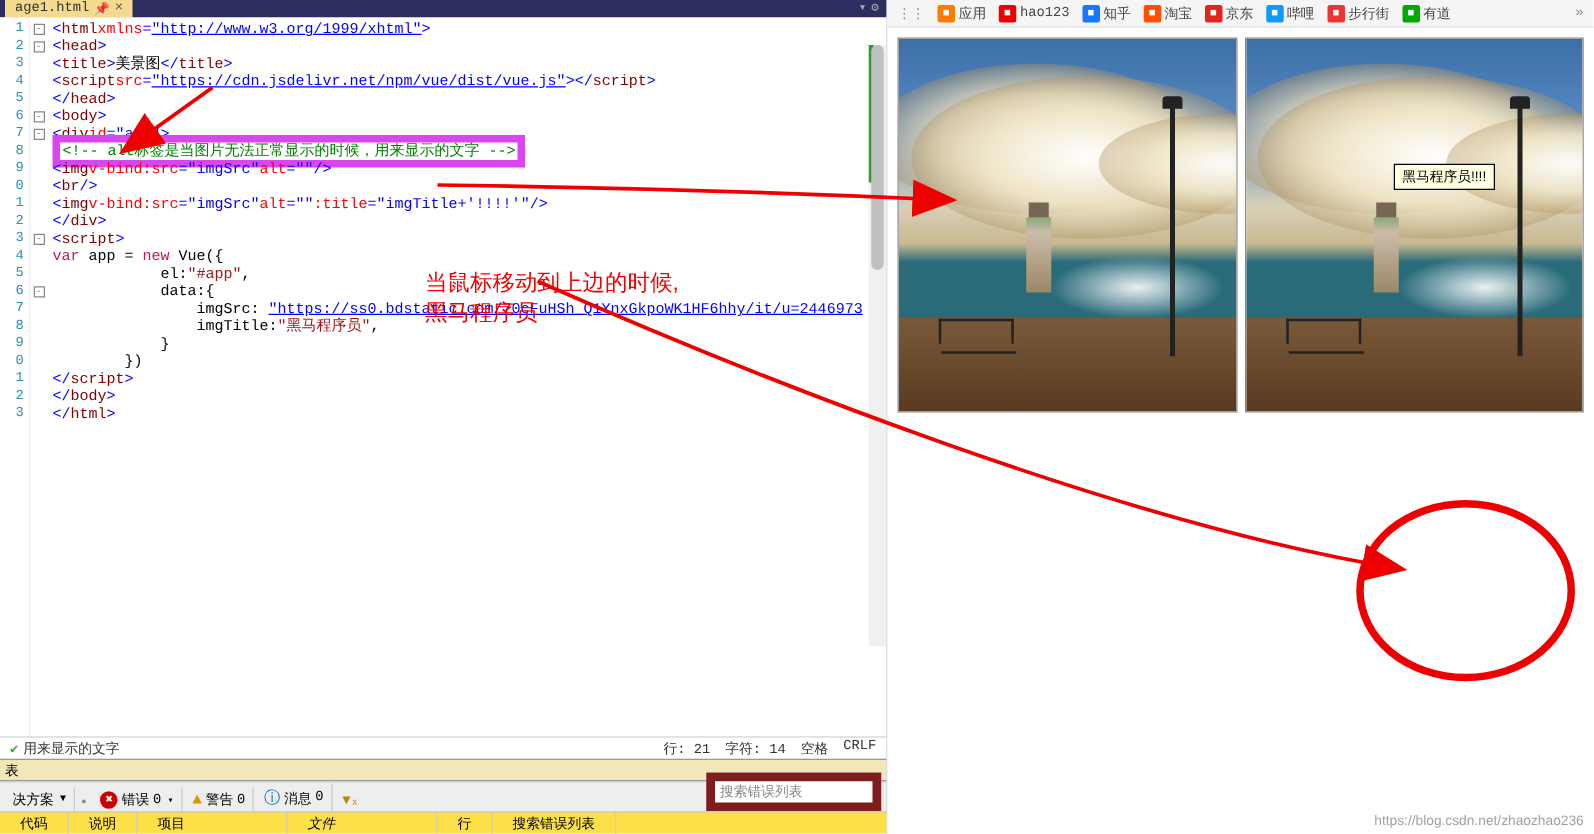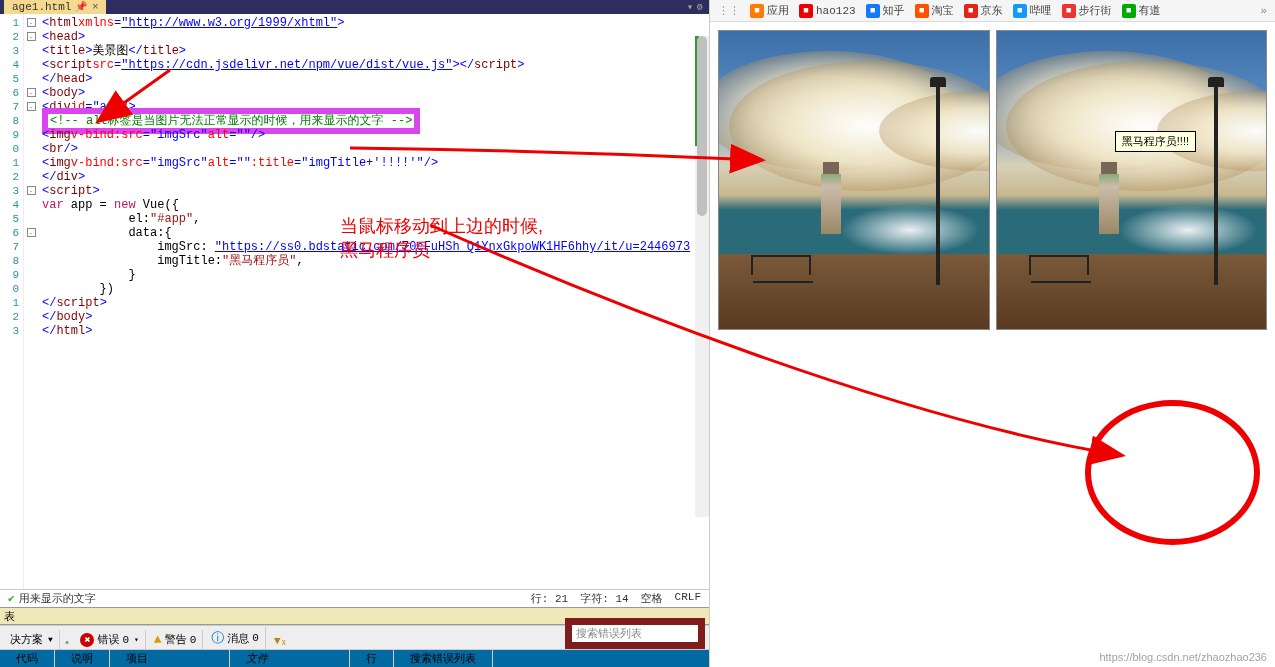--- a/index.html
+++ b/index.html
@@ -46,21 +46,21 @@
 .title-bar-2 { height: 18px; background: #f0e8b8; border-top: 1px solid #999; border-bottom: 1px solid #999; display: flex; align-items: center; padding: 0 4px; font-size: 11px; }
 .dropdown-arrow { font-size: 8px; margin-left: 2px; }
 
 .toolbar-2 { height: 24px; background: #eee; border-top: 1px solid #ccc; display: flex; align-items: flex-end; padding: 0 4px; gap: 2px; font-size: 11px; }
 .tb-item { display: flex; align-items: center; gap: 3px; padding: 2px 6px; border-right: 1px solid #ccc; }
 .badge-red { background: #c00; color: #fff; border-radius: 7px; width: 14px; height: 14px; display: inline-flex; align-items: center; justify-content: center; font-size: 10px; }
 .badge-yellow { color: #d90; font-size: 13px; }
 .badge-blue { color: #07c; font-size: 13px; }
 .search-box { margin-left: auto; border: 7px solid #7f1d1d; padding: 1px 4px; width: 140px; color: #888; background: #fff; }
 
-.bottom-tabs { height: 18px; background: #0369a1; display: flex; align-items: center; font-size: 11px; border-top: 1px solid #ccc; }
+.bottom-tabs { height: 18px; background: #fde047; display: flex; align-items: center; font-size: 11px; border-top: 1px solid #ccc; }
 .btab { padding: 2px 16px; border-right: 1px solid #ccc; }
 
 
 .preview-side { flex: 1; background: #fff; position: relative; overflow: hidden; }
 .bookmark-bar { height: 22px; background: #f5f5f5; display: flex; align-items: center; gap: 10px; padding: 0 8px; font-size: 11px; border-bottom: 1px solid #ddd; }
 .bm-item { display: flex; align-items: center; gap: 3px; color: #444; }
 .bm-icon { width: 14px; height: 14px; border-radius: 2px; display: inline-flex; align-items: center; justify-content: center; font-size: 9px; color: #fff; }
 
 .img-stack { padding: 8px; display: flex; flex-direction: row; gap: 6px; }
 .fake-img { width: 530px; height: 300px; position: relative; overflow: hidden; border: 1px solid #888; }

